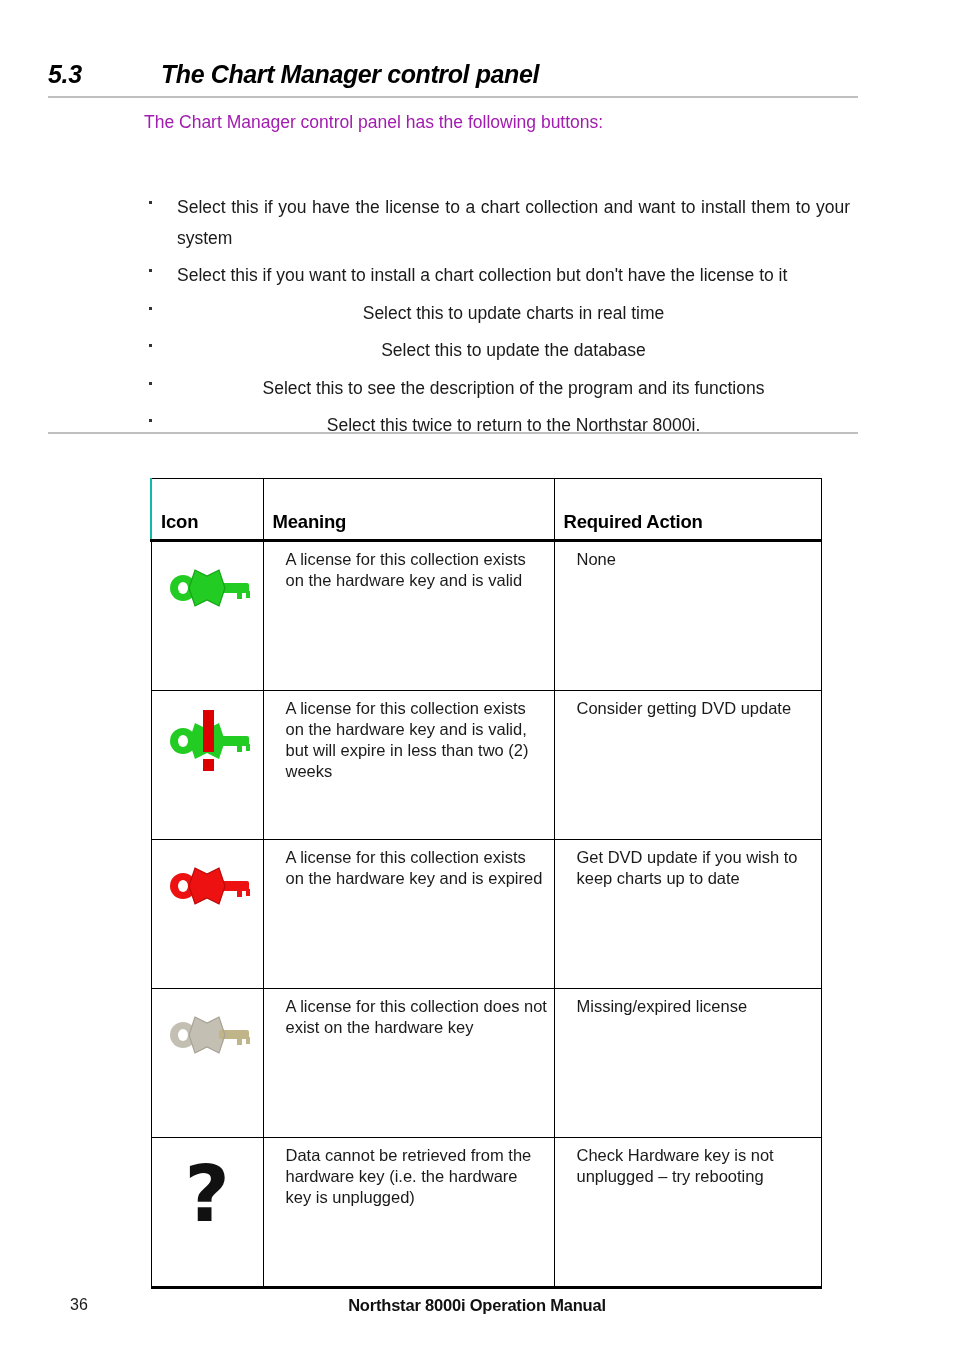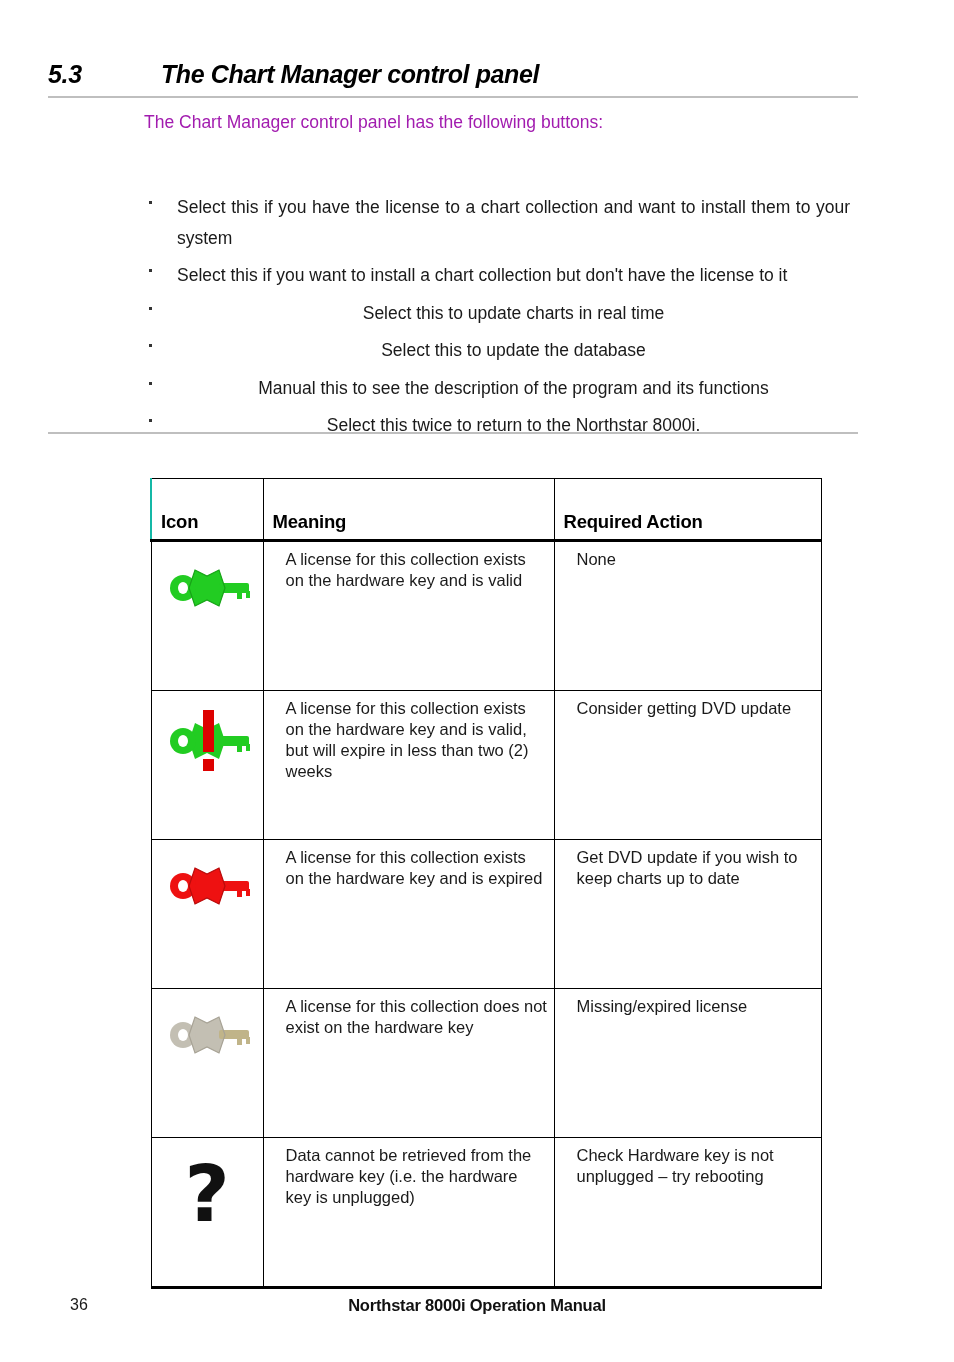--- a/index.html
+++ b/index.html
@@ -237,21 +237,21 @@
       <div class="bullet-body">Select this to update charts in real time</div>
     </div>
 
     <div class="bullet-row" data-lines="1">
       <span class="bullet-dot"></span>
       <div class="bullet-body">Select this to update the database</div>
     </div>
 
     <div class="bullet-row" data-lines="1">
       <span class="bullet-dot"></span>
-      <div class="bullet-body">Manual this to see the description of the program and its functions</div>
+      <div class="bullet-body">Select this to see the description of the program and its functions</div>
     </div>
 
     <div class="bullet-row" data-lines="1">
       <span class="bullet-dot"></span>
       <div class="bullet-body">Select this twice to return to the Northstar 8000i.</div>
     </div>
 
   </div>
 
   <div class="rule" id="rule54"></div>

